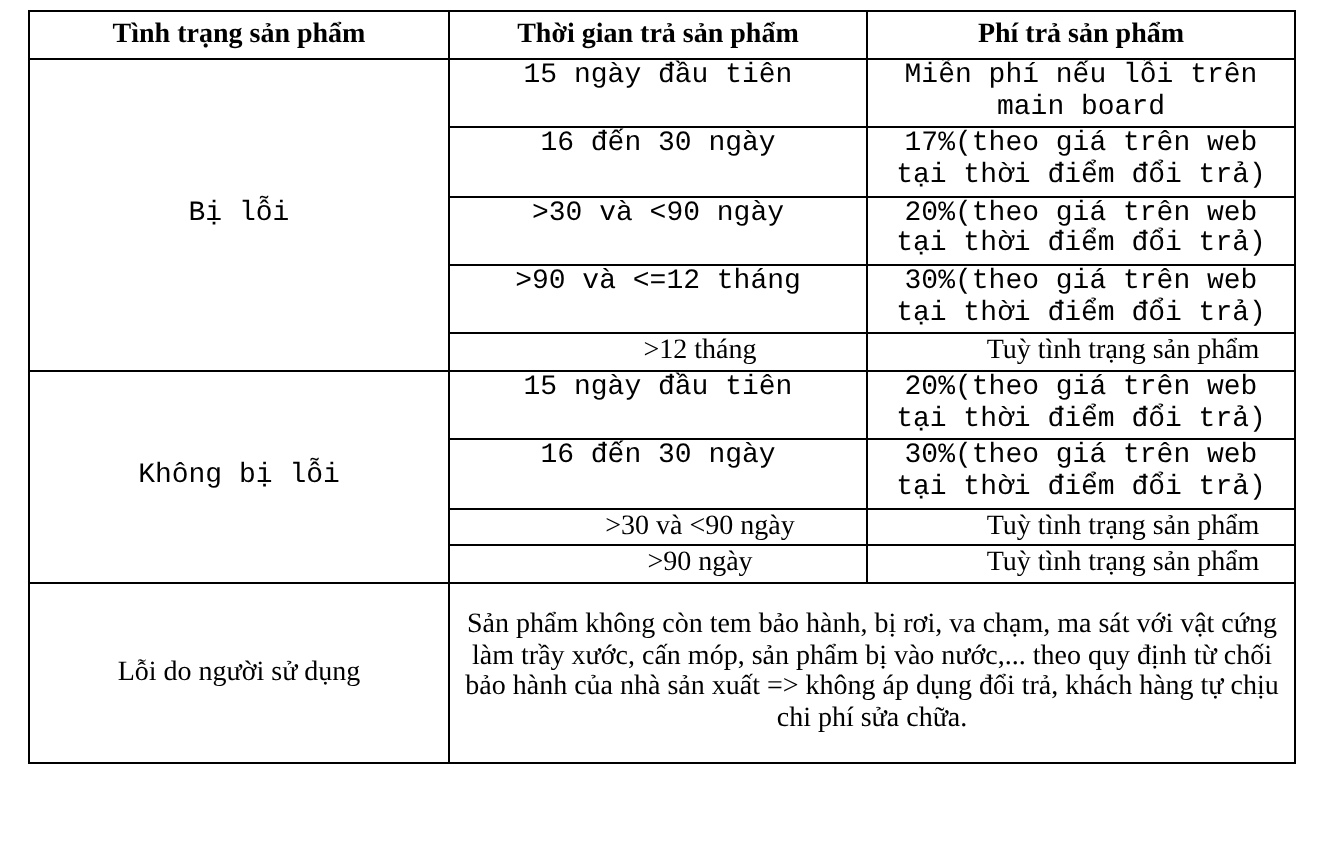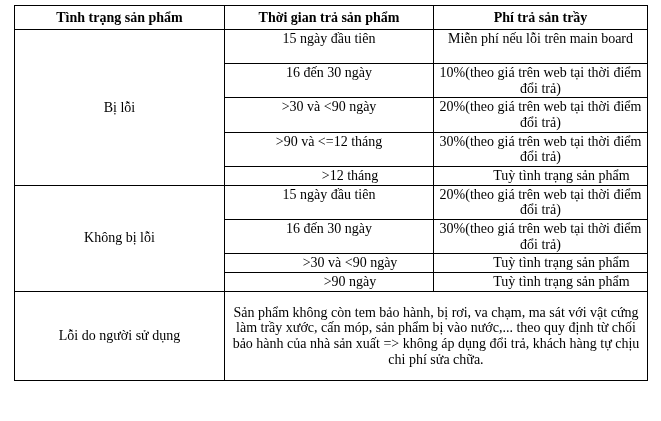--- a/index.html
+++ b/index.html
@@ -37,50 +37,50 @@
     height: 24px;
     vertical-align: middle;
     margin-left: 12px;
   }
   td.status-cell { vertical-align: middle; }
   td.note-cell {
     vertical-align: middle;
     height: 83px;
     padding: 13px 6px;
   }
-  tr.r-tall td { height: 34px; }
+  tr.r-tall td { height: 34px; font-family: Liberation Mono, monospace; }
   tr.r-short td { height: 18px; padding-left: 46px; }
 </style>
 </head>
 <body>
 
 <div class="page">
 
   <table class="policy">
     <colgroup>
       <col style="width:210px">
       <col style="width:209px">
       <col style="width:214px">
     </colgroup>
     <thead>
       <tr>
         <th>Tình trạng sản phẩm</th>
         <th>Thời gian trả sản phẩm</th>
-        <th>Phí trả sản trầy</th>
+        <th>Phí trả sản phẩm</th>
       </tr>
     </thead>
     <tbody>
       <tr class="r-tall">
         <td class="status-cell" rowspan="5">Bị lỗi</td>
         <td>15 ngày đầu tiên</td>
         <td>Miễn phí nếu lỗi trên main board</td>
       </tr>
       <tr class="r-tall">
         <td>16 đến 30 ngày</td>
-        <td>10%(theo giá trên web tại thời điểm đổi trả)</td>
+        <td>17%(theo giá trên web tại thời điểm đổi trả)</td>
       </tr>
       <tr class="r-tall">
         <td>&gt;30 và &lt;90 ngày</td>
         <td>20%(theo giá trên web tại thời điểm đổi trả)</td>
       </tr>
       <tr class="r-tall">
         <td>&gt;90 và &lt;=12 tháng</td>
         <td>30%(theo giá trên web tại thời điểm đổi trả)</td>
       </tr>
       <tr class="r-short">

